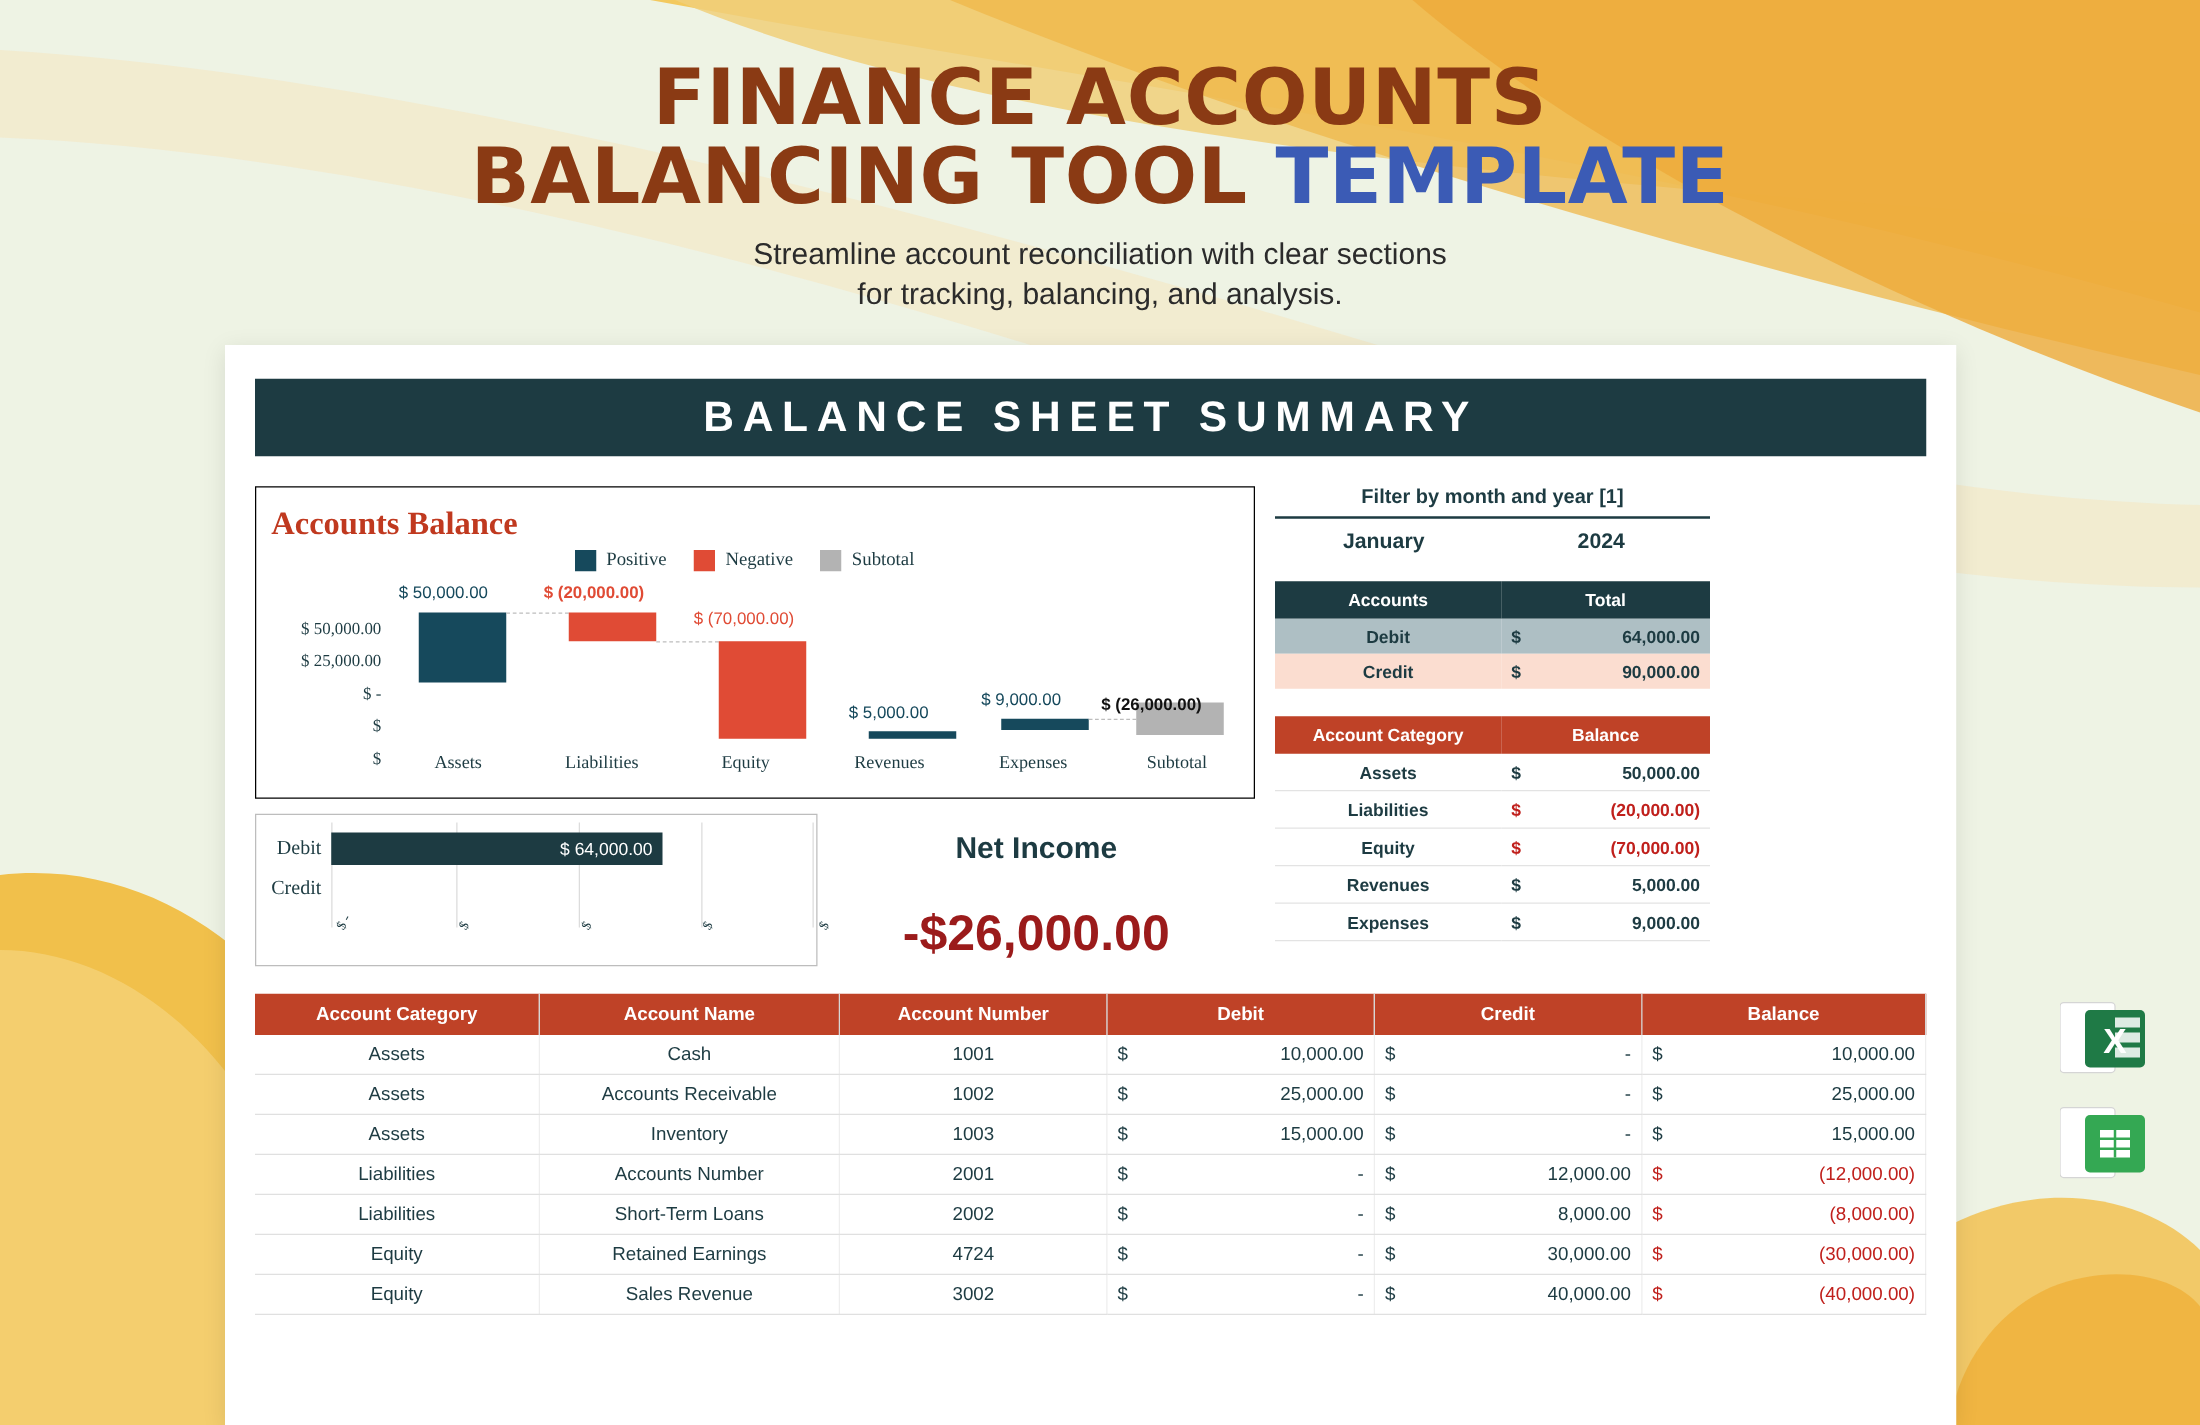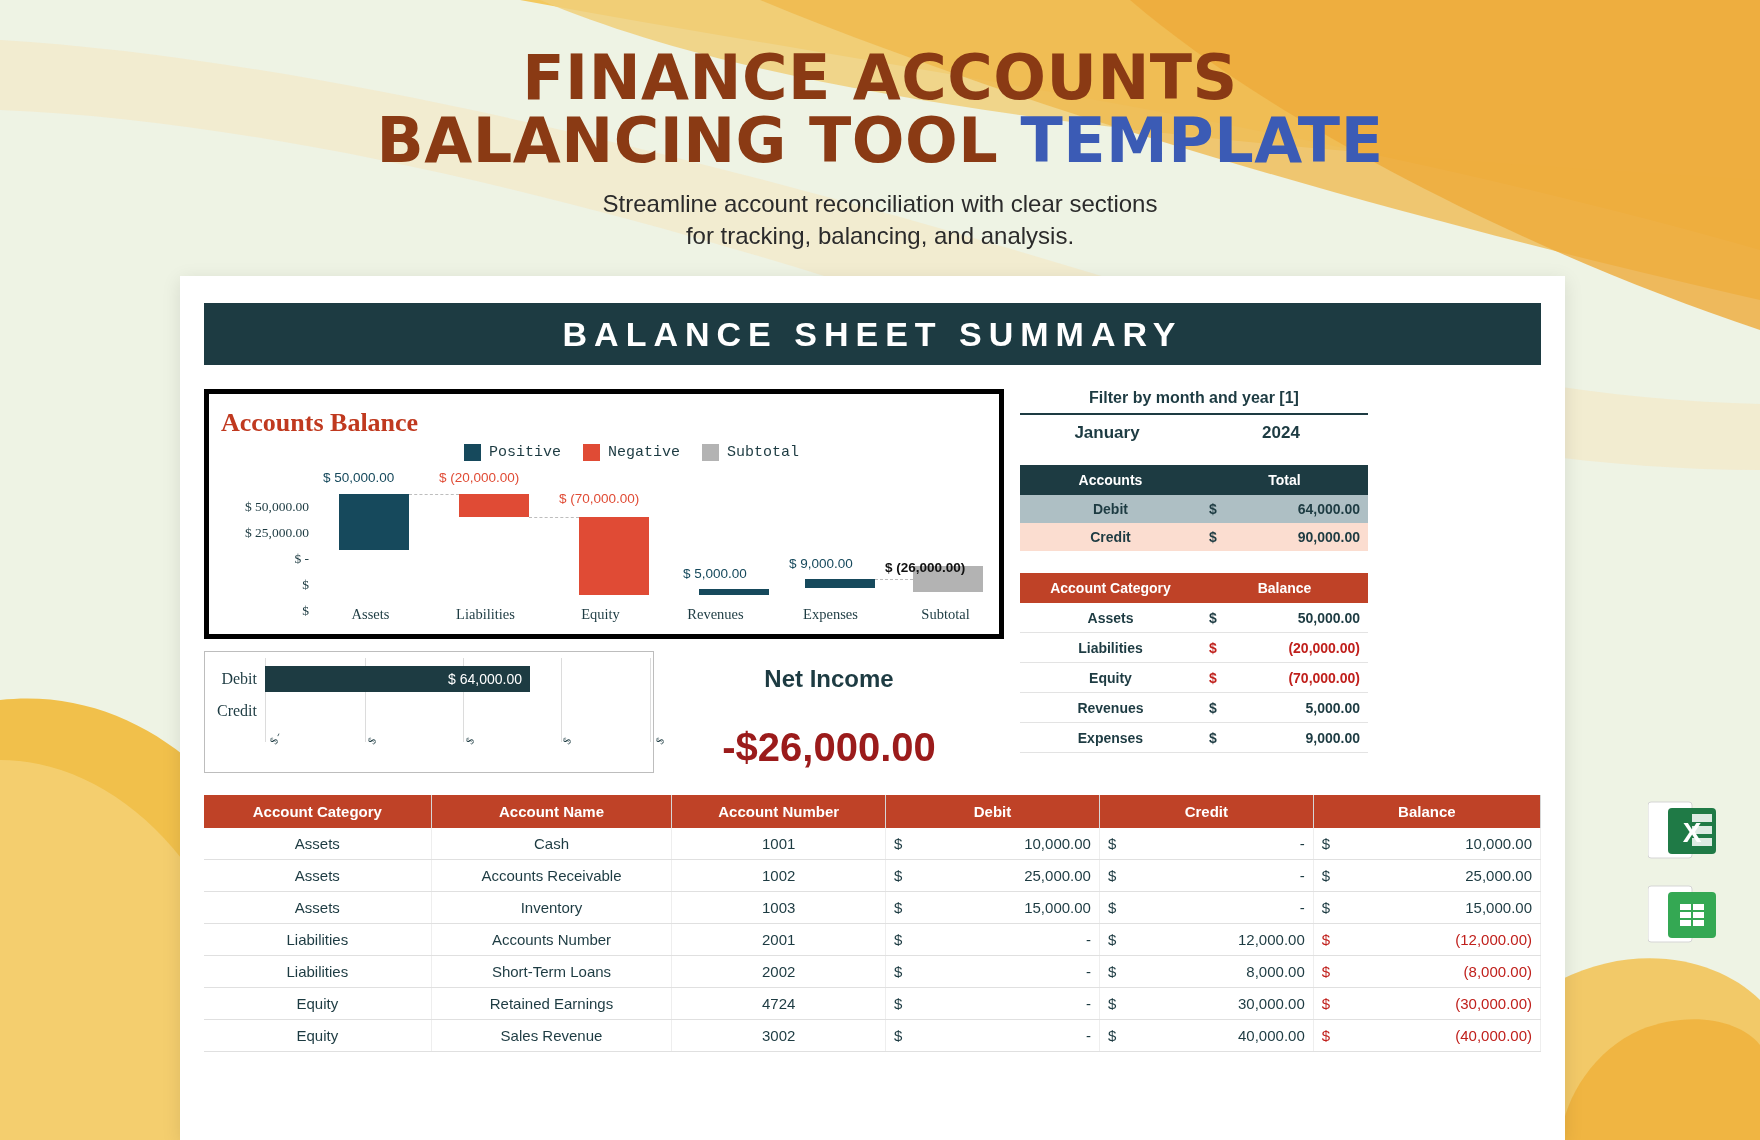--- a/index.html
+++ b/index.html
@@ -52,38 +52,38 @@
     font-size:34px; font-weight:bold; letter-spacing:7px;
   }
 
   
   .mid { display:flex; margin-top:24px; gap:8px; }
   .left-col { width:800px; }
   .right-col { width:348px; margin-left:8px;}
 
   
   .chart-card {
-    border:5px solid #000000;
+    border:1px solid #000000;
     height:250px;
     position:relative;
     background:#fff;
   }
   .chart-title {
     font-family:"Liberation Serif", serif;
     font-weight:bold;
     color:#c0391f;
     font-size:26px;
     position:absolute; left:12px; top:14px;
   }
   .legend {
     position:absolute; left:255px; top:50px;
     display:flex; gap:22px; align-items:center;
     font-family:"Liberation Serif", serif; font-size:15px; color:#1d3b42;
   }
-  .legend .item { display:flex; align-items:flex-end; gap:8px;font-family:Liberation Mono, monospace; }
+  .legend .item { display:flex; align-items:flex-end; gap:8px; }
   .legend .swatch { width:17px; height:17px; display:inline-block; }
 
   .plot { position:absolute; left:0; top:84px; width:800px; height:160px; }
   .yaxis {
     position:absolute; left:8px; top:16px; width:92px;
     font-family:"Liberation Serif", serif; font-size:13.5px; color:#1d3b42;
     text-align:right;
   }
   .yaxis div { height:26px; line-height:26px; }
 
@@ -260,21 +260,21 @@
               <div>$</div>
             </div>
 
             <div class="bars">
 
               <div class="bar pos" style="left:26px; top:16px; height:56px;"></div>
               <div class="vallabel pos" style="left:10px; top:-8px;">$ 50,000.00</div>
               <div class="connector" style="left:96px; top:16px; width:50px;"></div>
 
               <div class="bar neg" style="left:146px; top:16px; height:23px;"></div>
-              <div class="vallabel neg" style="left:126px; top:-8px;">$ (20,000.00)</div>
+              <div class="vallabel neg" style="left:126px; top:-8px;font-weight:bold;">$ (20,000.00)</div>
               <div class="connector" style="left:216px; top:39px; width:50px;"></div>
 
               <div class="bar neg" style="left:266px; top:39px; height:78px;"></div>
               <div class="vallabel neg" style="left:246px; top:13px;">$ (70,000.00)</div>
 
               <div class="bar pos" style="left:386px; top:111px; height:6px;"></div>
               <div class="vallabel pos" style="left:370px; top:88px;">$ 5,000.00</div>
 
               <div class="bar pos" style="left:492px; top:101px; height:9px;"></div>
               <div class="vallabel pos" style="left:476px; top:78px;">$ 9,000.00</div>

